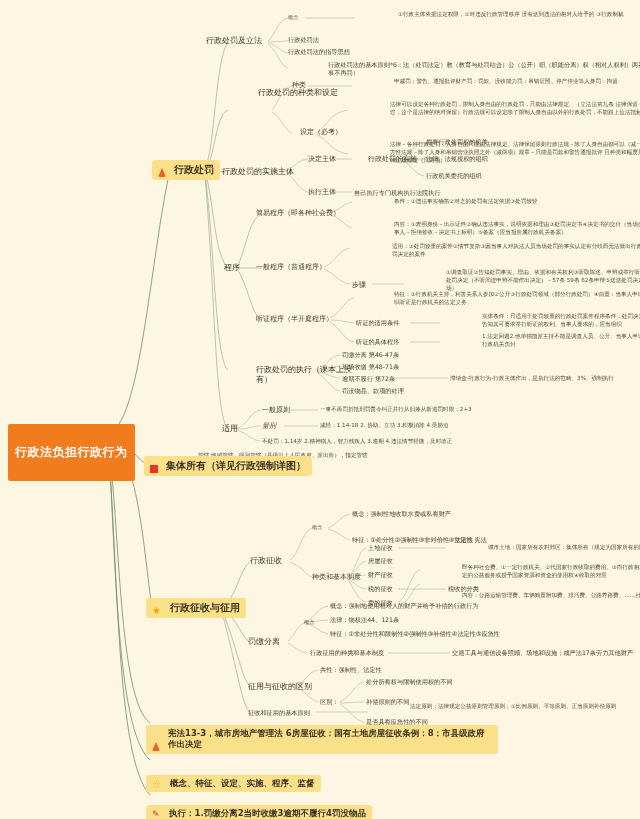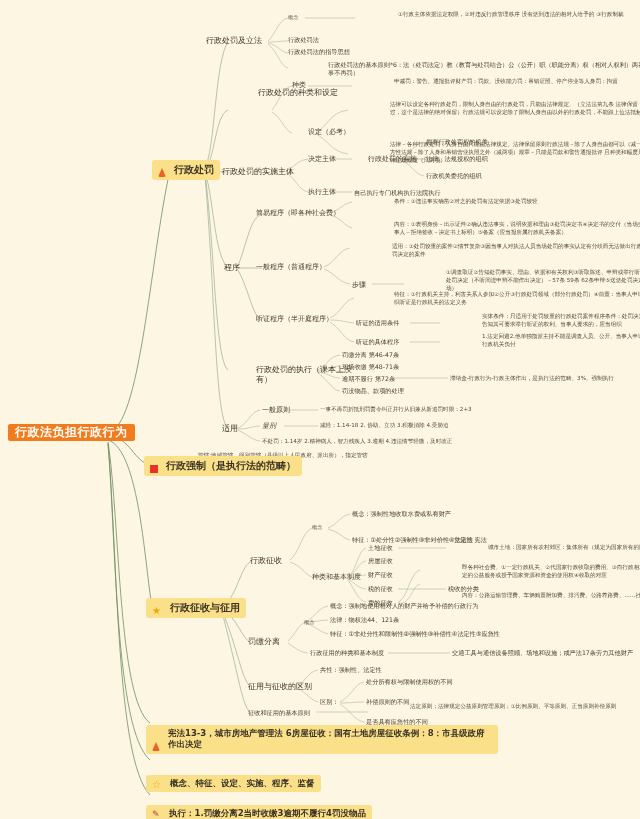--- a/index.html
+++ b/index.html
@@ -17,21 +17,21 @@
   .node{position:absolute;white-space:nowrap;}
   .txt{display:block;}
 
   
   .root{
     left:8px;top:424px;
     background:#f07c1e;
     color:#ffffff;
     font-weight:bold;
     font-size:12px;
-    padding:0 7px;
+    padding:20px 7px;
     border-radius:2px;
     letter-spacing:0.5px;
   }
 
   
   .pill{
     background:#fbe08a;
     border-radius:3px;
     padding:3px 6px;
     font-size:10px;
@@ -205,21 +205,21 @@
 
   <div class="node n2" style="left:222px;top:88px;margin-left:36px;">
     <span>行政处罚的种类和设定</span>
   </div>
   <div class="node n3" style="left:292px;top:81px;">
     <span>种类</span>
   </div>
   <div class="node n5 wrapbox" style="left:354px;top:78px;width:278px;">
     <span>申诫罚：警告、通报批评财产罚：罚款、没收能力罚：吊销证照、停产停业等人身罚：拘留</span>
   </div>
-  <div class="node n3" style="left:308px;top:128px;">
+  <div class="node n3" style="left:300px;top:128px;">
     <span>设定（必考）</span>
   </div>
   <div class="node n5 wrapbox" style="left:350px;top:101px;width:272px;">
     <span>法律可以设定各种行政处罚，限制人身自由的行政处罚，只能由法律规定。（立法法第九条 法律保留 也提到过，这个是法律的绝对保留）行政法规可以设定除了限制人身自由以外的行政处罚，不能跟上位法抵触相悖</span>
   </div>
   <div class="node n5 wrapbox" style="left:350px;top:141px;width:272px;">
     <span>法律－各种行政处罚，人身自由只能由法律规定。法律保留原则行政法规－除了人身自由都可以（减一项）地方性法规－除了人身和吊销营业执照之外（减两项）规章－只能是罚款和警告通报批评 且种类和幅度只限于法律法规规定（只两项）</span>
   </div>
 
   <div class="node n2" style="left:222px;top:167px;">
@@ -329,21 +329,21 @@
   </div>
   <div class="node n5" style="left:262px;top:438px;">
     <span>不处罚：1.14岁 2.精神病人，智力残疾人 3.逾期 4.违法情节轻微，及时改正</span>
   </div>
   <div class="node n5" style="left:198px;top:452px;">
     <span>管辖:地域管辖、级别管辖（县级以上人民政府、派出所），指定管辖</span>
   </div>
 
   <div class="node pill" style="left:144px;top:456px;">
     <span class="ico ico-square"></span>
-    <span class="label">行政强制（是执行法的范畴）</span>
+    <span class="label">集体所有（详见行政强制详图）</span>
   </div>
 
   <div class="node pill" style="left:146px;top:598px;">
     <span class="ico ico-star">★</span>
     <span class="label">行政征收与征用</span>
   </div>
 
   <div class="node n2" style="left:250px;top:556px;">
     <span>行政征收</span>
   </div>

